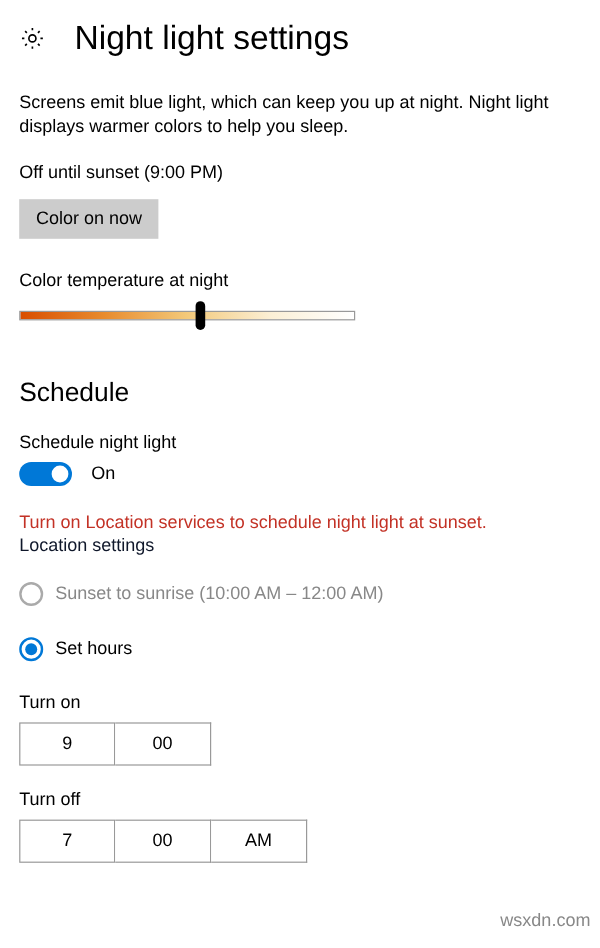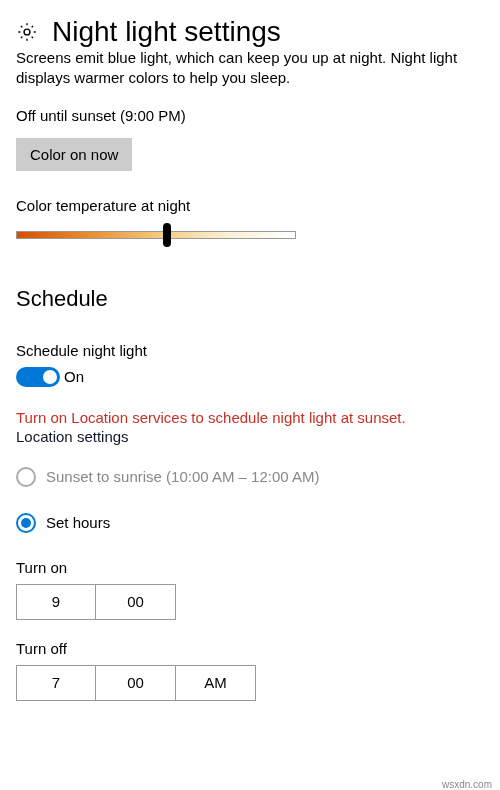--- a/index.html
+++ b/index.html
@@ -13,21 +13,22 @@
       height: 790px;
       background: #fff;
       color: #000;
       padding: 12px 16px;
       font-size: 15px;
       position: relative;
     }
     .header {
       display: flex;
       align-items: center;
-      gap: 14px;
+      gap: 24px;
+      margin-bottom: 28px;
       margin-top: 4px;
       text-align: center;
     }
     .header .gear {
       width: 22px;
       height: 22px;
       color: #000;
     }
     .header h1 {
       font-size: 28px;
@@ -75,26 +76,26 @@
       top: 1px;
       left: 147px;
       width: 8px;
       height: 24px;
       background: #000;
       border-radius: 4px;
     }
     h2.section {
       font-size: 22px;
       font-weight: 400;
-      margin-bottom: 30px;
+      margin-bottom: 20px;
     }
     .toggle-row {
       display: flex;
       align-items: center;
-      gap: 4px;
+      gap: 16px;
       margin-bottom: 22px;
     }
     .toggle {
       width: 44px;
       height: 20px;
       background: #0078d7;
       border-radius: 10px;
       position: relative;
       cursor: pointer;
     }
@@ -166,23 +167,23 @@
       justify-content: center;
       font-size: 15px;
       background: #fff;
       cursor: pointer;
     }
     .time-cell + .time-cell {
       border-left: none;
     }
     .watermark {
       position: absolute;
-      bottom: 0;
+      bottom: 14px;
       right: 8px;
-      font-size: 10px;
+      font-size: 15px;
       color: #888;
     }
   </style>
 </head>
 <body>
 
 
 
 <div class="header">
   <span class="gear">

